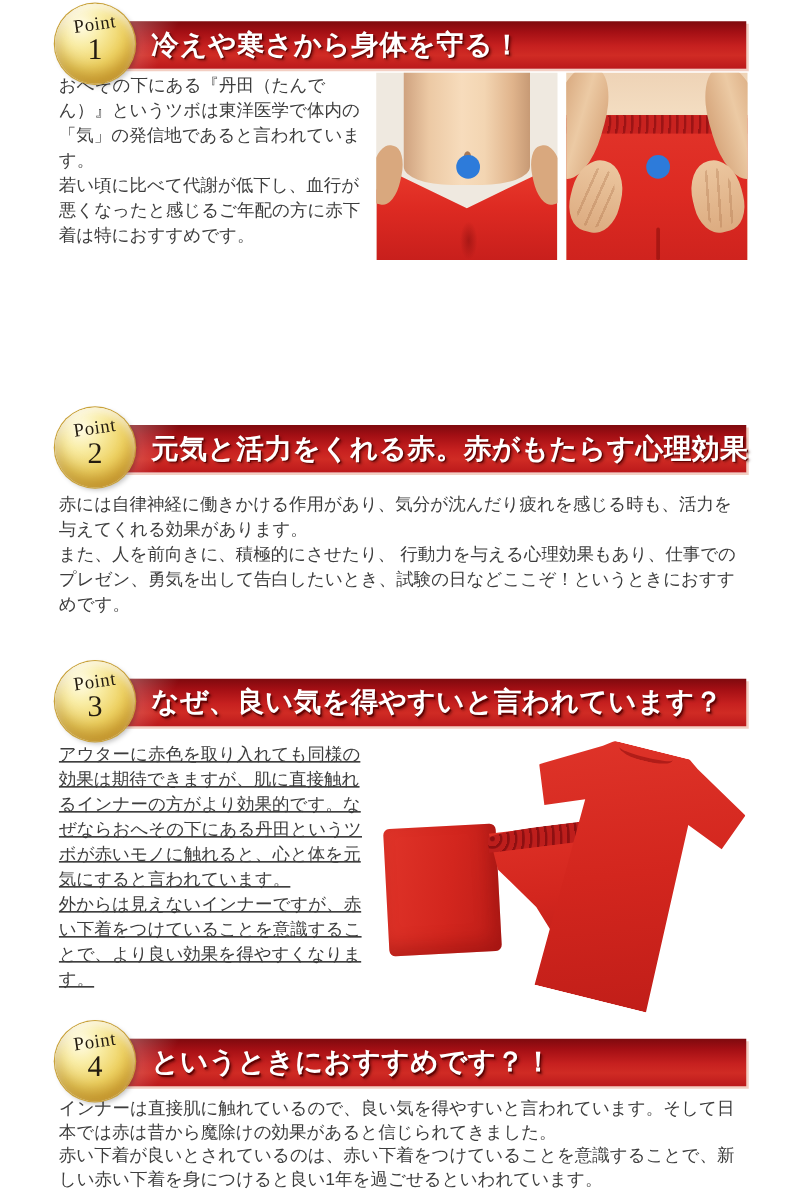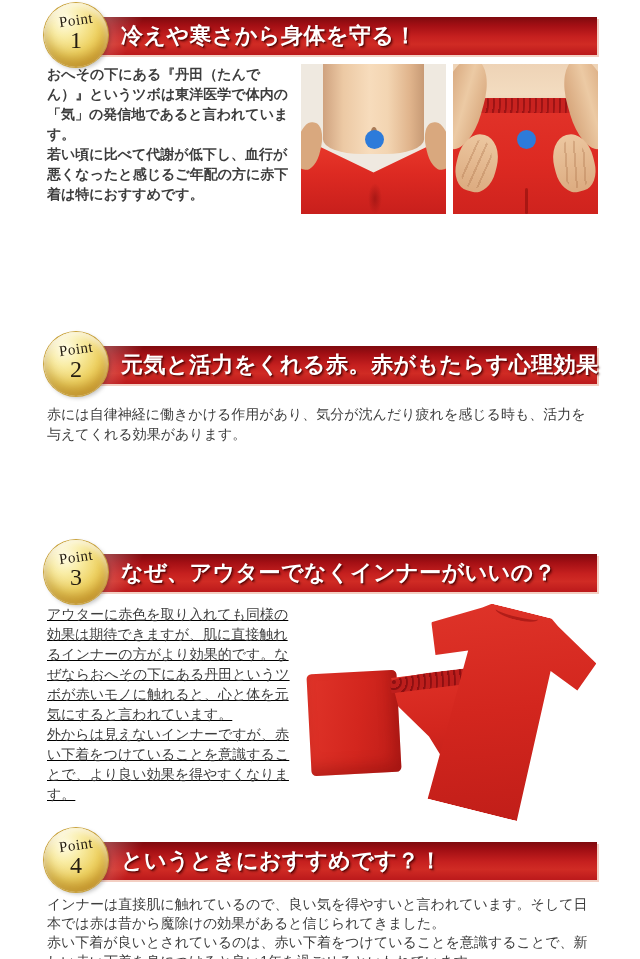--- a/index.html
+++ b/index.html
@@ -44,24 +44,24 @@
     display:block; margin-top:-1px; line-height:1;
     font-family:"Liberation Serif","DejaVu Serif",serif;
     font-size:24px; color:#241c10;
   }
   
   .content { margin-left:47px; margin-right:41px; overflow:hidden; }
   .content p {
     font-size:14px; line-height:20px; color:#3d3d3d;
     text-align:left; word-break:break-all;
   }
-  .s1-content { margin-top:9px;  height:246px;font-weight:bold; }
-  .s2-content { margin-top:20px; height:100px; }
+  .s1-content { margin-top:3px;  height:246px; }
+  .s2-content { margin-top:15px; height:100px; }
   .s3-content { margin-top:12px; height:222px;text-decoration:underline; }
-  .s4-content { margin-top:15px;  height:76px; }
+  .s4-content { margin-top:8px;  height:76px; }
   .s4-content p { line-height:19px; }
   .mt17 { margin-top:17px; } .mt36 { margin-top:36px; }
   .mt50 { margin-top:50px; } .mt16 { margin-top:16px; }
   
   .photos { float:right; width:298px; height:150px; margin-left:8px; margin-bottom:6px;
             display:flex; gap:7px; }
   .photo { position:relative; width:145px; height:150px; overflow:hidden; background:#efe9e0; }
   
   .pa-torso { position:absolute; left:22px; right:22px; top:-14px; height:104px;
     background:linear-gradient(90deg,#cfa27f 0%,#ecc9a4 20%,#f7dcbc 46%,#f3d5b2 64%,#e0b48c 86%,#c79a75 100%);
@@ -169,28 +169,29 @@
   <div class="titlebar mt36">
     <div class="badge">
       <span class="badge-word">Point</span>
       <span class="badge-num">2</span>
     </div>
     <span class="title-text">元気と活力をくれる赤。赤がもたらす心理効果</span>
   </div>
 
   <div class="content s2-content">
     <p>赤には自律神経に働きかける作用があり、気分が沈んだり疲れを感じる時も、活力を与えてくれる効果があります。</p>
+    <p>また、人を前向きに、積極的にさせたり、 行動力を与える心理効果もあり、仕事でのプレゼン、勇気を出して告白したいとき、試験の日などここぞ！というときにおすすめです。</p>
   </div>
 
   <div class="titlebar mt50">
     <div class="badge">
       <span class="badge-word">Point</span>
       <span class="badge-num">3</span>
     </div>
-    <span class="title-text">なぜ、アウターでなくインナーがいいの？</span>
+    <span class="title-text">なぜ、良い気を得やすいと言われています？</span>
   </div>
 
   <div class="content s3-content">
     <div class="innerwear">
       <div class="haramaki"></div>
       <div class="panty">
         <div class="panty-body"></div>
         <div class="panty-lace"></div>
       </div>
       <div class="tee">

